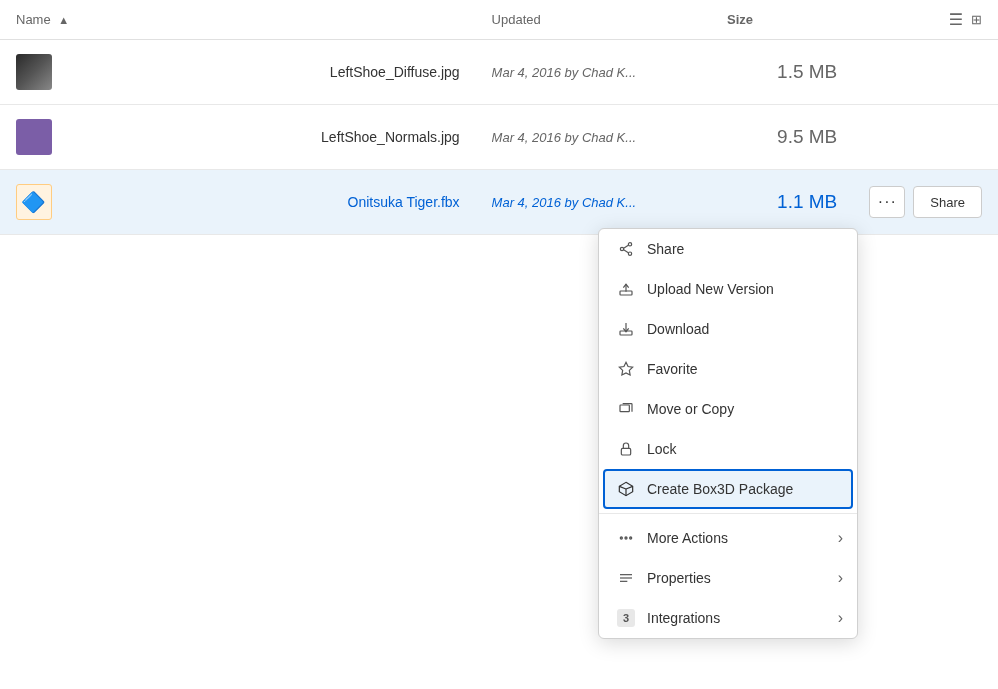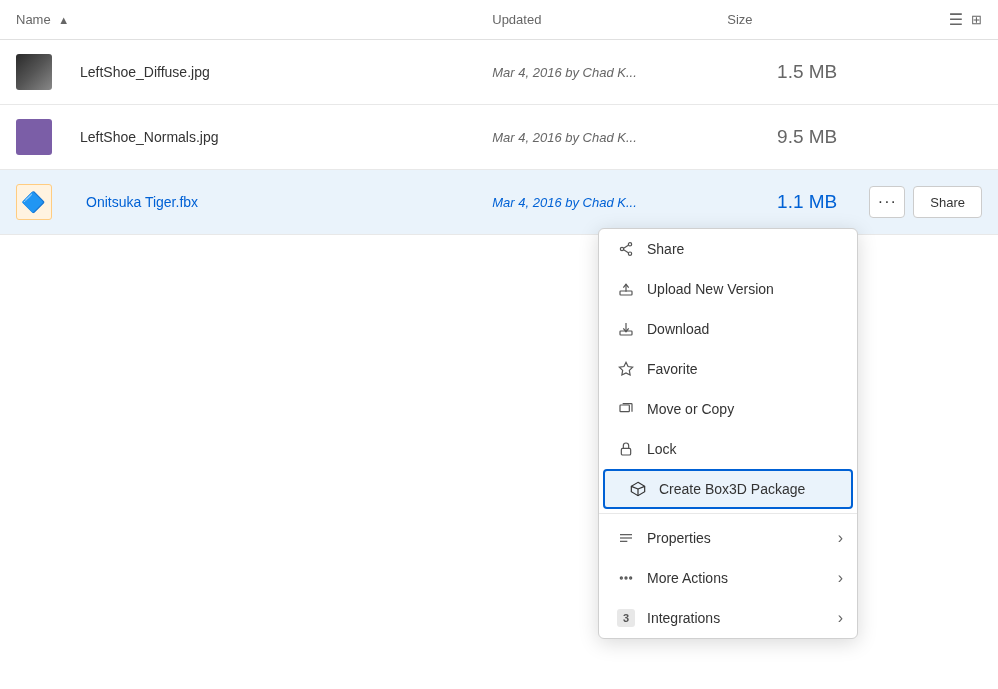--- a/index.html
+++ b/index.html
@@ -34,20 +34,21 @@
     }
 
     .file-list thead th.col-name {
       width: 50%;
     }
     .file-list thead th.col-updated {
       width: 25%;
     }
     .file-list thead th.col-size {
       width: 15%;
+      font-weight: bold;
     }
     .file-list thead th.col-actions {
       width: 10%;
       text-align: right;
     }
 
     .file-list tbody tr {
       border-bottom: 1px solid #e8e8e8;
     }
 
@@ -56,21 +57,22 @@
     }
 
     .file-list tbody td {
       padding: 14px 16px;
       vertical-align: middle;
     }
 
     .file-name-cell {
       display: flex;
       align-items: center;
-      gap: 28px;
+      gap: 12px;
+      justify-content: space-between;
     }
 
     .file-thumbnail {
       width: 36px;
       height: 36px;
       border-radius: 3px;
       flex-shrink: 0;
       overflow: hidden;
       display: flex;
       align-items: center;
@@ -192,21 +194,21 @@
       font-size: 14px;
       color: #333;
       position: relative;
     }
 
     .menu-item.highlighted {
       background: #eaf3fb;
       border: 2px solid #0061d5;
       border-radius: 4px;
       margin: 0 4px;
-      padding: 9px 24px;
+      padding: 9px 12px;
     }
 
     .menu-item.has-submenu::after {
       content: '›';
       position: absolute;
       right: 14px;
       font-size: 16px;
       color: #666;
     }
 
@@ -383,35 +385,35 @@
           <line x1="12" y1="22" x2="12" y2="12"></line>
           <line x1="22" y1="8" x2="12" y2="12"></line>
           <line x1="2" y1="8" x2="12" y2="12"></line>
         </svg>
       </span>
     <span class="menu-label">Create Box3D Package</span>
   </div>
     <div class="menu-divider"></div>
     <div class="menu-item has-submenu">
     <span class="menu-icon">
-        <svg class="icon-svg" viewBox="0 0 24 24" fill="none" stroke="#555" stroke-width="1.8">
-          <line x1="3" y1="7" x2="21" y2="7"></line>
-          <line x1="3" y1="12" x2="21" y2="12"></line>
-          <line x1="3" y1="17" x2="14" y2="17"></line>
-        </svg>
-      </span>
-    <span class="menu-label">Properties</span>
-  </div>
-    <div class="menu-item has-submenu">
-    <span class="menu-icon">
         <svg class="icon-svg" viewBox="0 0 24 24" fill="none" stroke="#555" stroke-width="2">
           <circle cx="5" cy="12" r="1.5"></circle>
           <circle cx="12" cy="12" r="1.5"></circle>
           <circle cx="19" cy="12" r="1.5"></circle>
         </svg>
       </span>
     <span class="menu-label">More Actions</span>
   </div>
     <div class="menu-item has-submenu">
+    <span class="menu-icon">
+        <svg class="icon-svg" viewBox="0 0 24 24" fill="none" stroke="#555" stroke-width="1.8">
+          <line x1="3" y1="7" x2="21" y2="7"></line>
+          <line x1="3" y1="12" x2="21" y2="12"></line>
+          <line x1="3" y1="17" x2="14" y2="17"></line>
+        </svg>
+      </span>
+    <span class="menu-label">Properties</span>
+  </div>
+    <div class="menu-item has-submenu">
     <span class="integrations-badge">3</span>
     <span class="menu-label">Integrations</span>
   </div>
   </div>
 
 </body></html>

